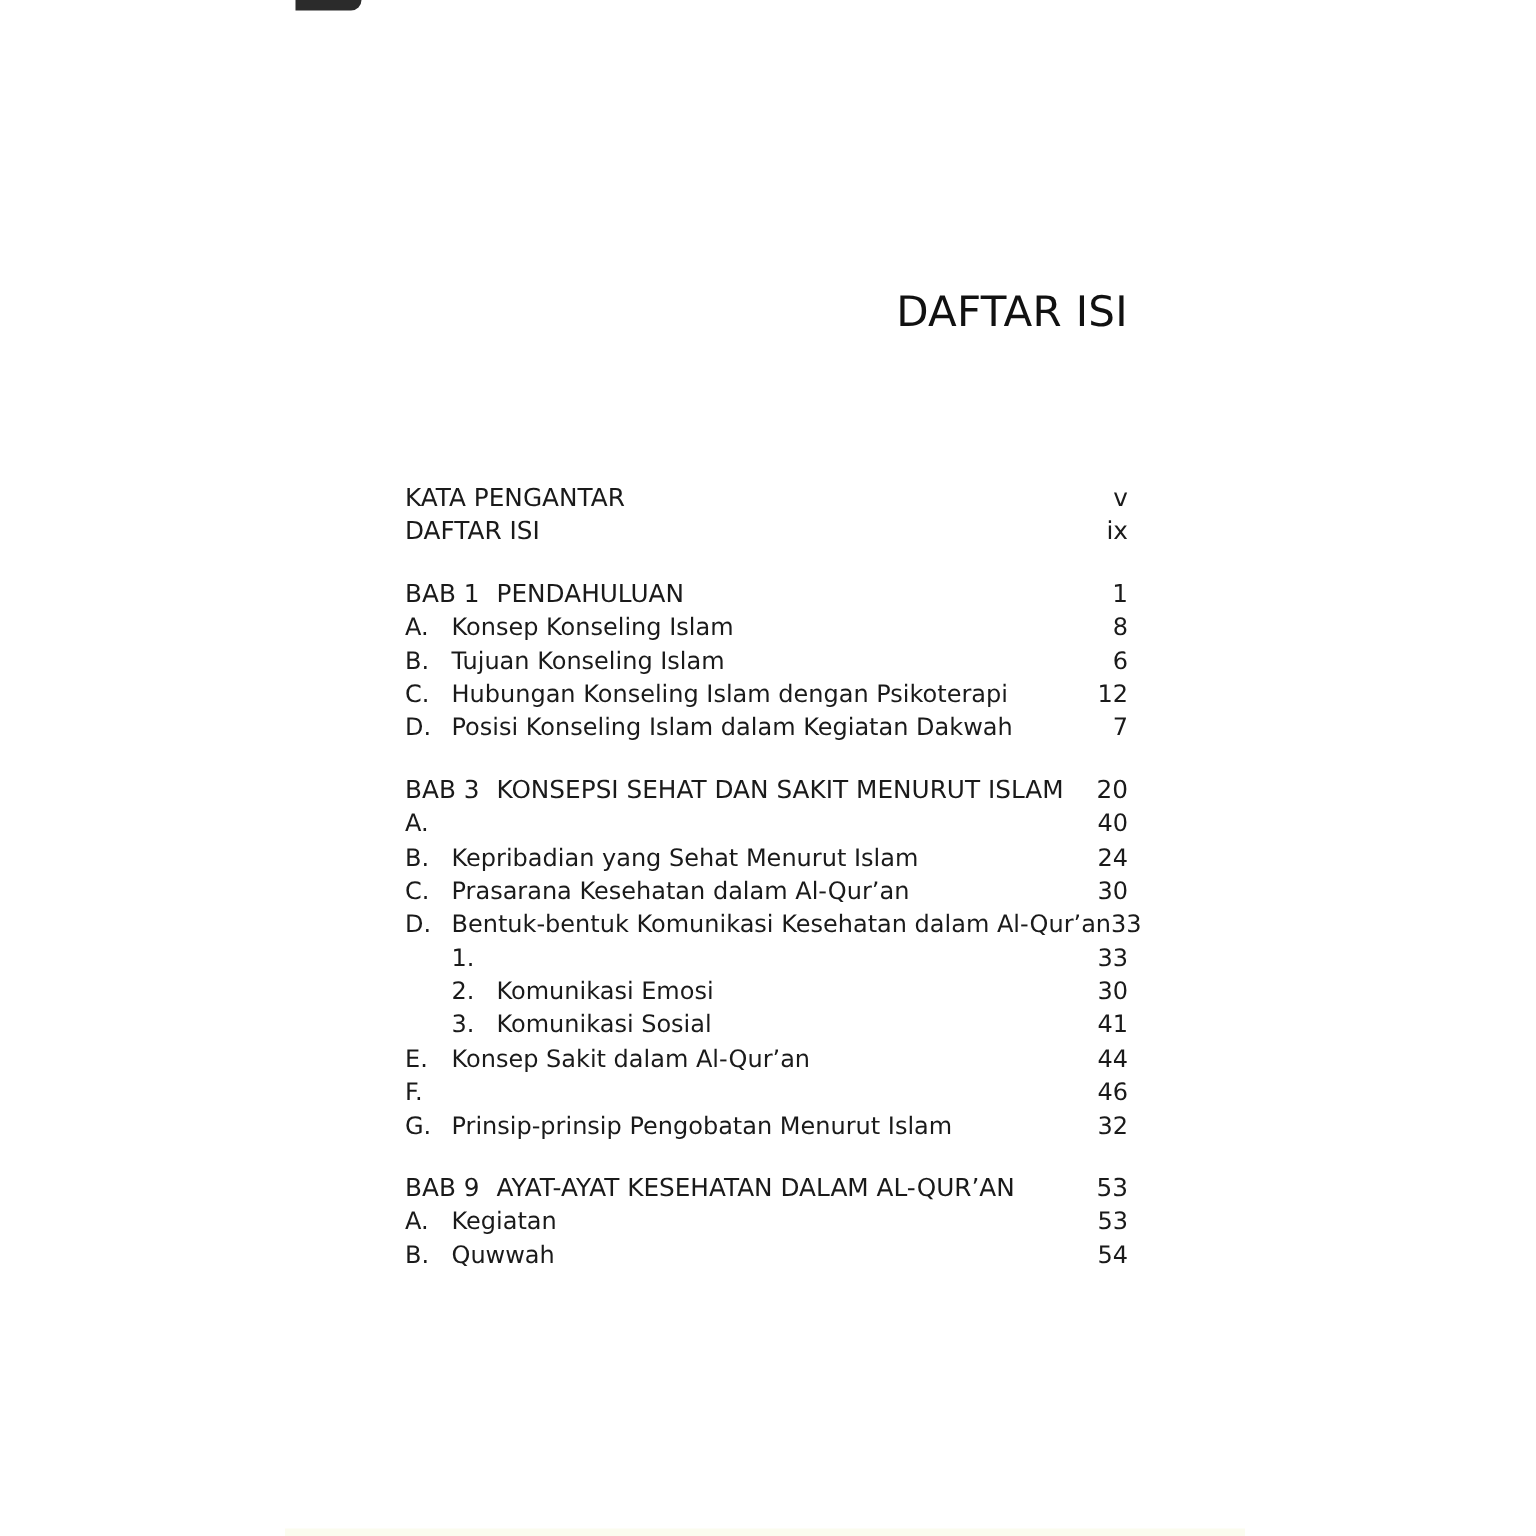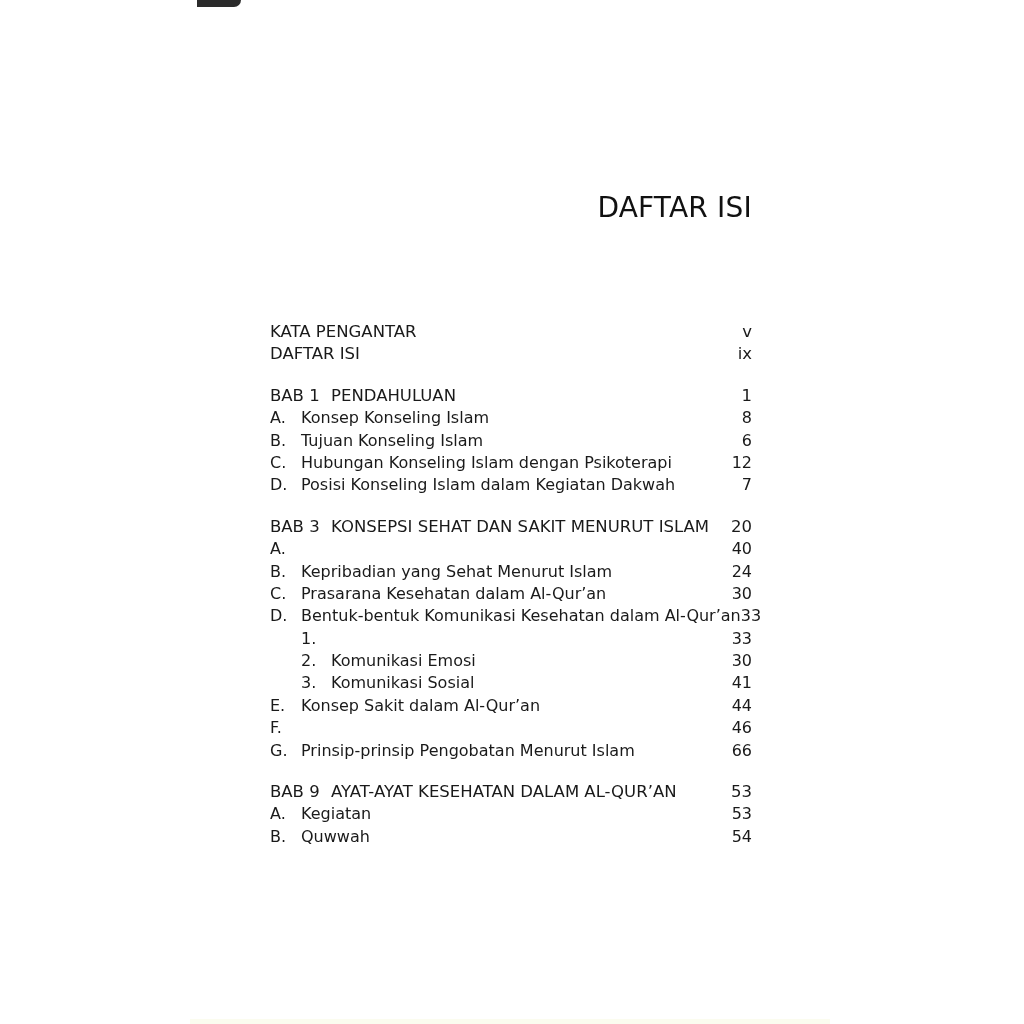--- a/index.html
+++ b/index.html
@@ -139,21 +139,21 @@
     <span class="left">
         <span class="lbl">F.</span>
       </span>
     <span class="page">46</span>
   </div>
   <div class="row">
     <span class="left">
         <span class="lbl">G.</span>
         <span>Prinsip-prinsip Pengobatan Menurut Islam</span>
       </span>
-    <span class="page">66</span>
+    <span class="page">32</span>
   </div>
 
   <div class="row head gap">
     <span class="left">
         <span class="lbl" style="width:61px">BAB 9</span>
         <span>AYAT-AYAT KESEHATAN DALAM AL-QUR’AN</span>
       </span>
     <span class="page">53</span>
   </div>
   <div class="row">

